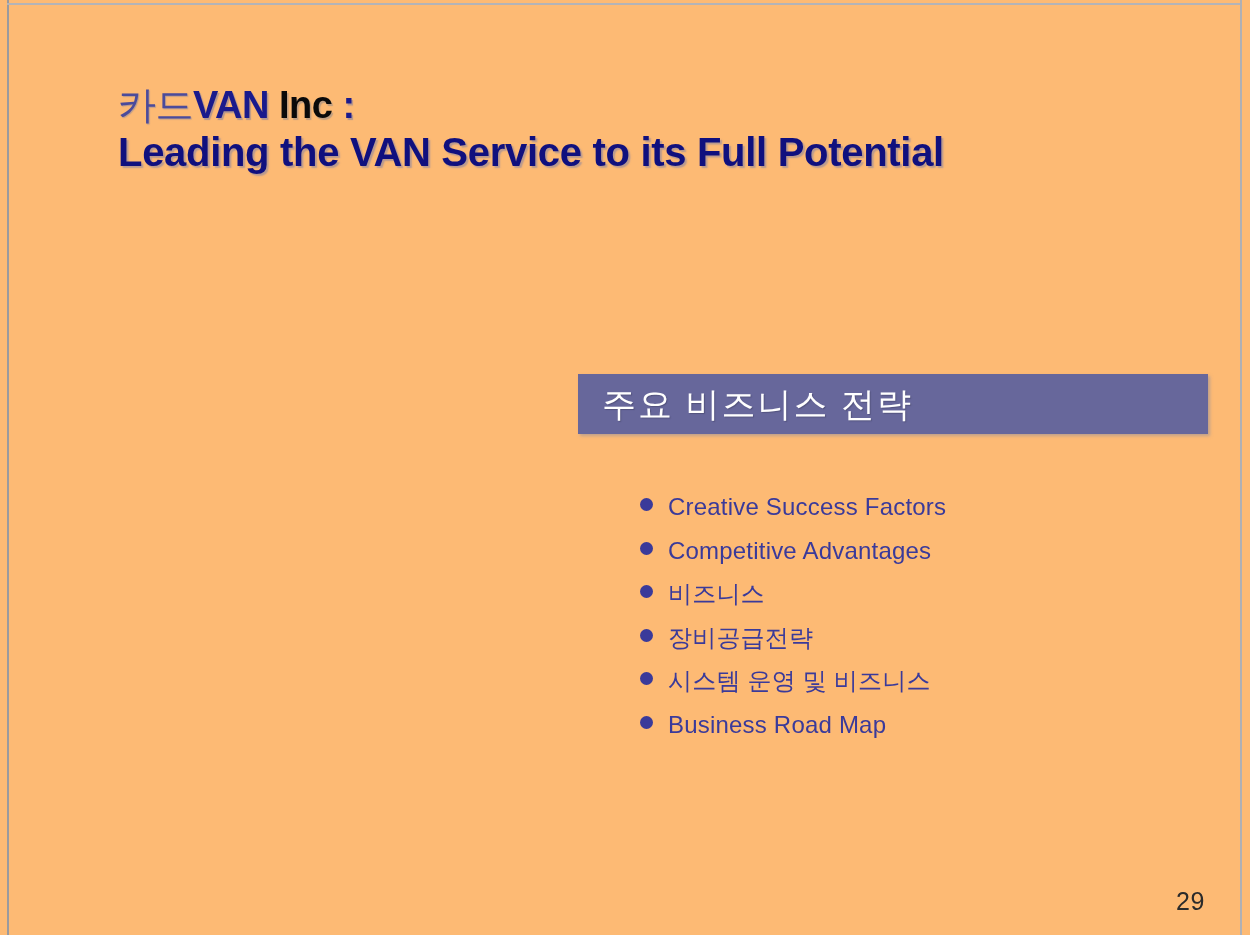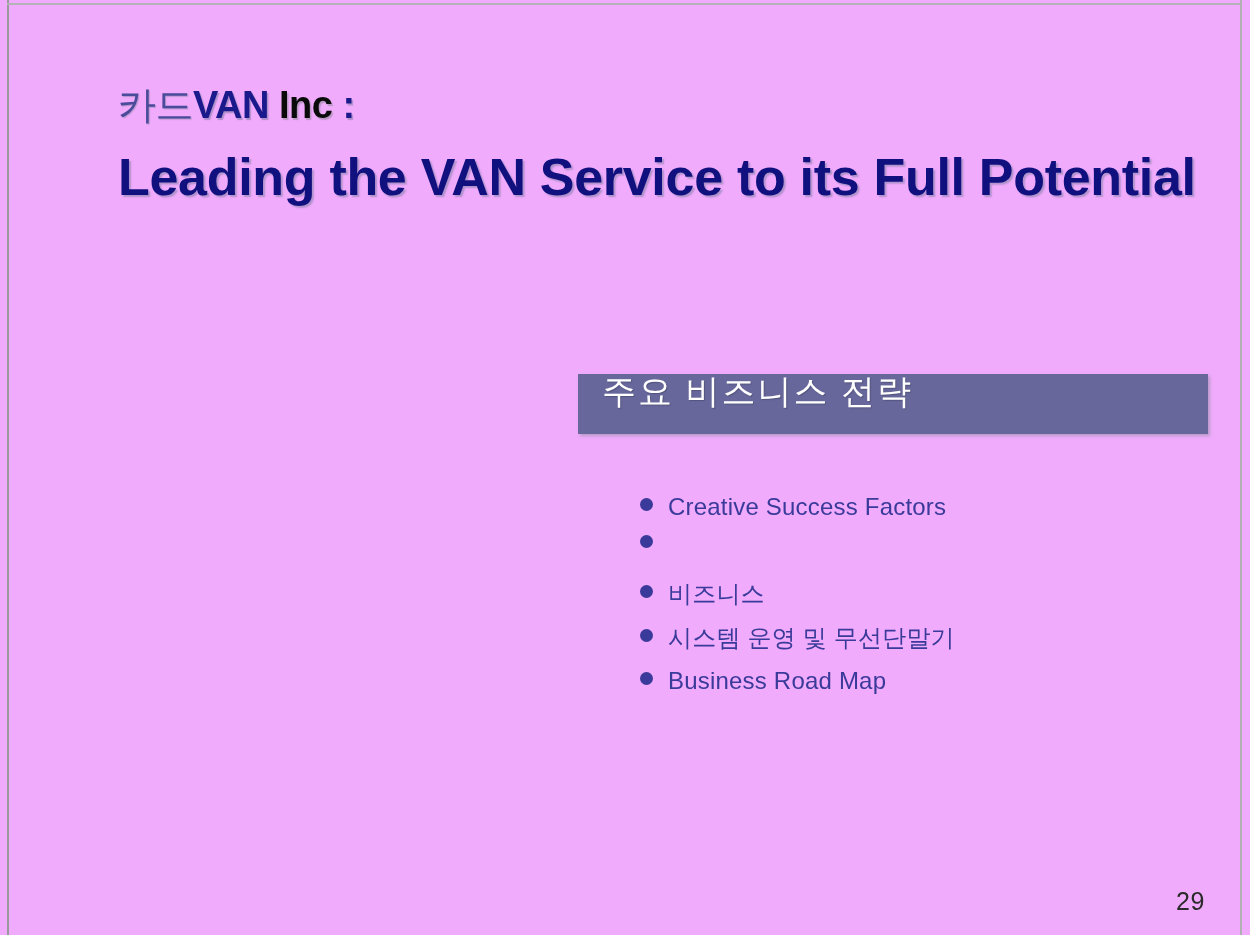--- a/index.html
+++ b/index.html
@@ -7,21 +7,21 @@
     padding: 0;
     background: #ffffff;
   }
   body {
     font-family: "Liberation Sans", "DejaVu Sans", sans-serif;
   }
   .slide {
     position: relative;
     width: 1250px;
     height: 935px;
-    background: #f0abfc;
+    background: #fdba74;
     overflow: hidden;
     box-sizing: border-box;
   }
   
   .slide-frame-left {
     position: absolute;
     left: 7px;
     top: 0;
     width: 2px;
     height: 935px;
@@ -72,40 +72,41 @@
     color: #0a0a0a;
     font-weight: 800;
     text-shadow: 1.5px 1.5px 1px rgba(130,130,140,0.5);
   }
   .t-colon {
     color: #1a1a8c;
     font-weight: 800;
     text-shadow: 1.5px 1.5px 1px rgba(120,120,160,0.55);
   }
   .title-line-2 {
-    margin-top: 25px;
-    font-size: 52px;
+    margin-top: 0;
+    font-size: 40px;
     font-weight: 800;
     line-height: 48px;
     letter-spacing: -0.3px;
     color: #10107e;
     white-space: nowrap;
     text-shadow: 2px 2px 1.5px rgba(125,125,165,0.55);
   }
 
   
   .section-bar {
     position: absolute;
     left: 578px;
     top: 374px;
     width: 630px;
     height: 60px;
     background: #67679b;
     box-shadow: 2px 2px 3px rgba(140,140,160,0.55);
     display: flex;
+    align-items: center;
   }
   .section-bar-title {
     color: #ffffff;
     font-size: 34px;
     font-weight: 400;
     letter-spacing: 2px;
     padding-left: 24px;
     line-height: 1;
     text-shadow: 1px 1px 1px rgba(60,60,90,0.45);
   }
@@ -179,33 +180,38 @@
 
   <div class="bullet-list">
 
     <div class="bullet-row">
       <span class="bullet-dot"></span>
       <span class="bullet-text">Creative Success Factors</span>
     </div>
 
     <div class="bullet-row">
       <span class="bullet-dot"></span>
+      <span class="bullet-text">Competitive Advantages</span>
     </div>
 
 
     <div class="bullet-row">
       <span class="bullet-dot"></span>
       <span class="bullet-text">비즈니스</span>
     </div>
 
-
-
-    <div class="bullet-row">
-      <span class="bullet-dot"></span>
-      <span class="bullet-text">시스템 운영 및 무선단말기</span>
+    <div class="bullet-row">
+      <span class="bullet-dot"></span>
+      <span class="bullet-text">장비공급전략</span>
+    </div>
+
+
+    <div class="bullet-row">
+      <span class="bullet-dot"></span>
+      <span class="bullet-text">시스템 운영 및 비즈니스</span>
     </div>
 
     <div class="bullet-row">
       <span class="bullet-dot"></span>
       <span class="bullet-text">Business Road Map</span>
     </div>
 
   </div>
 
   <div class="page-number">29</div>

